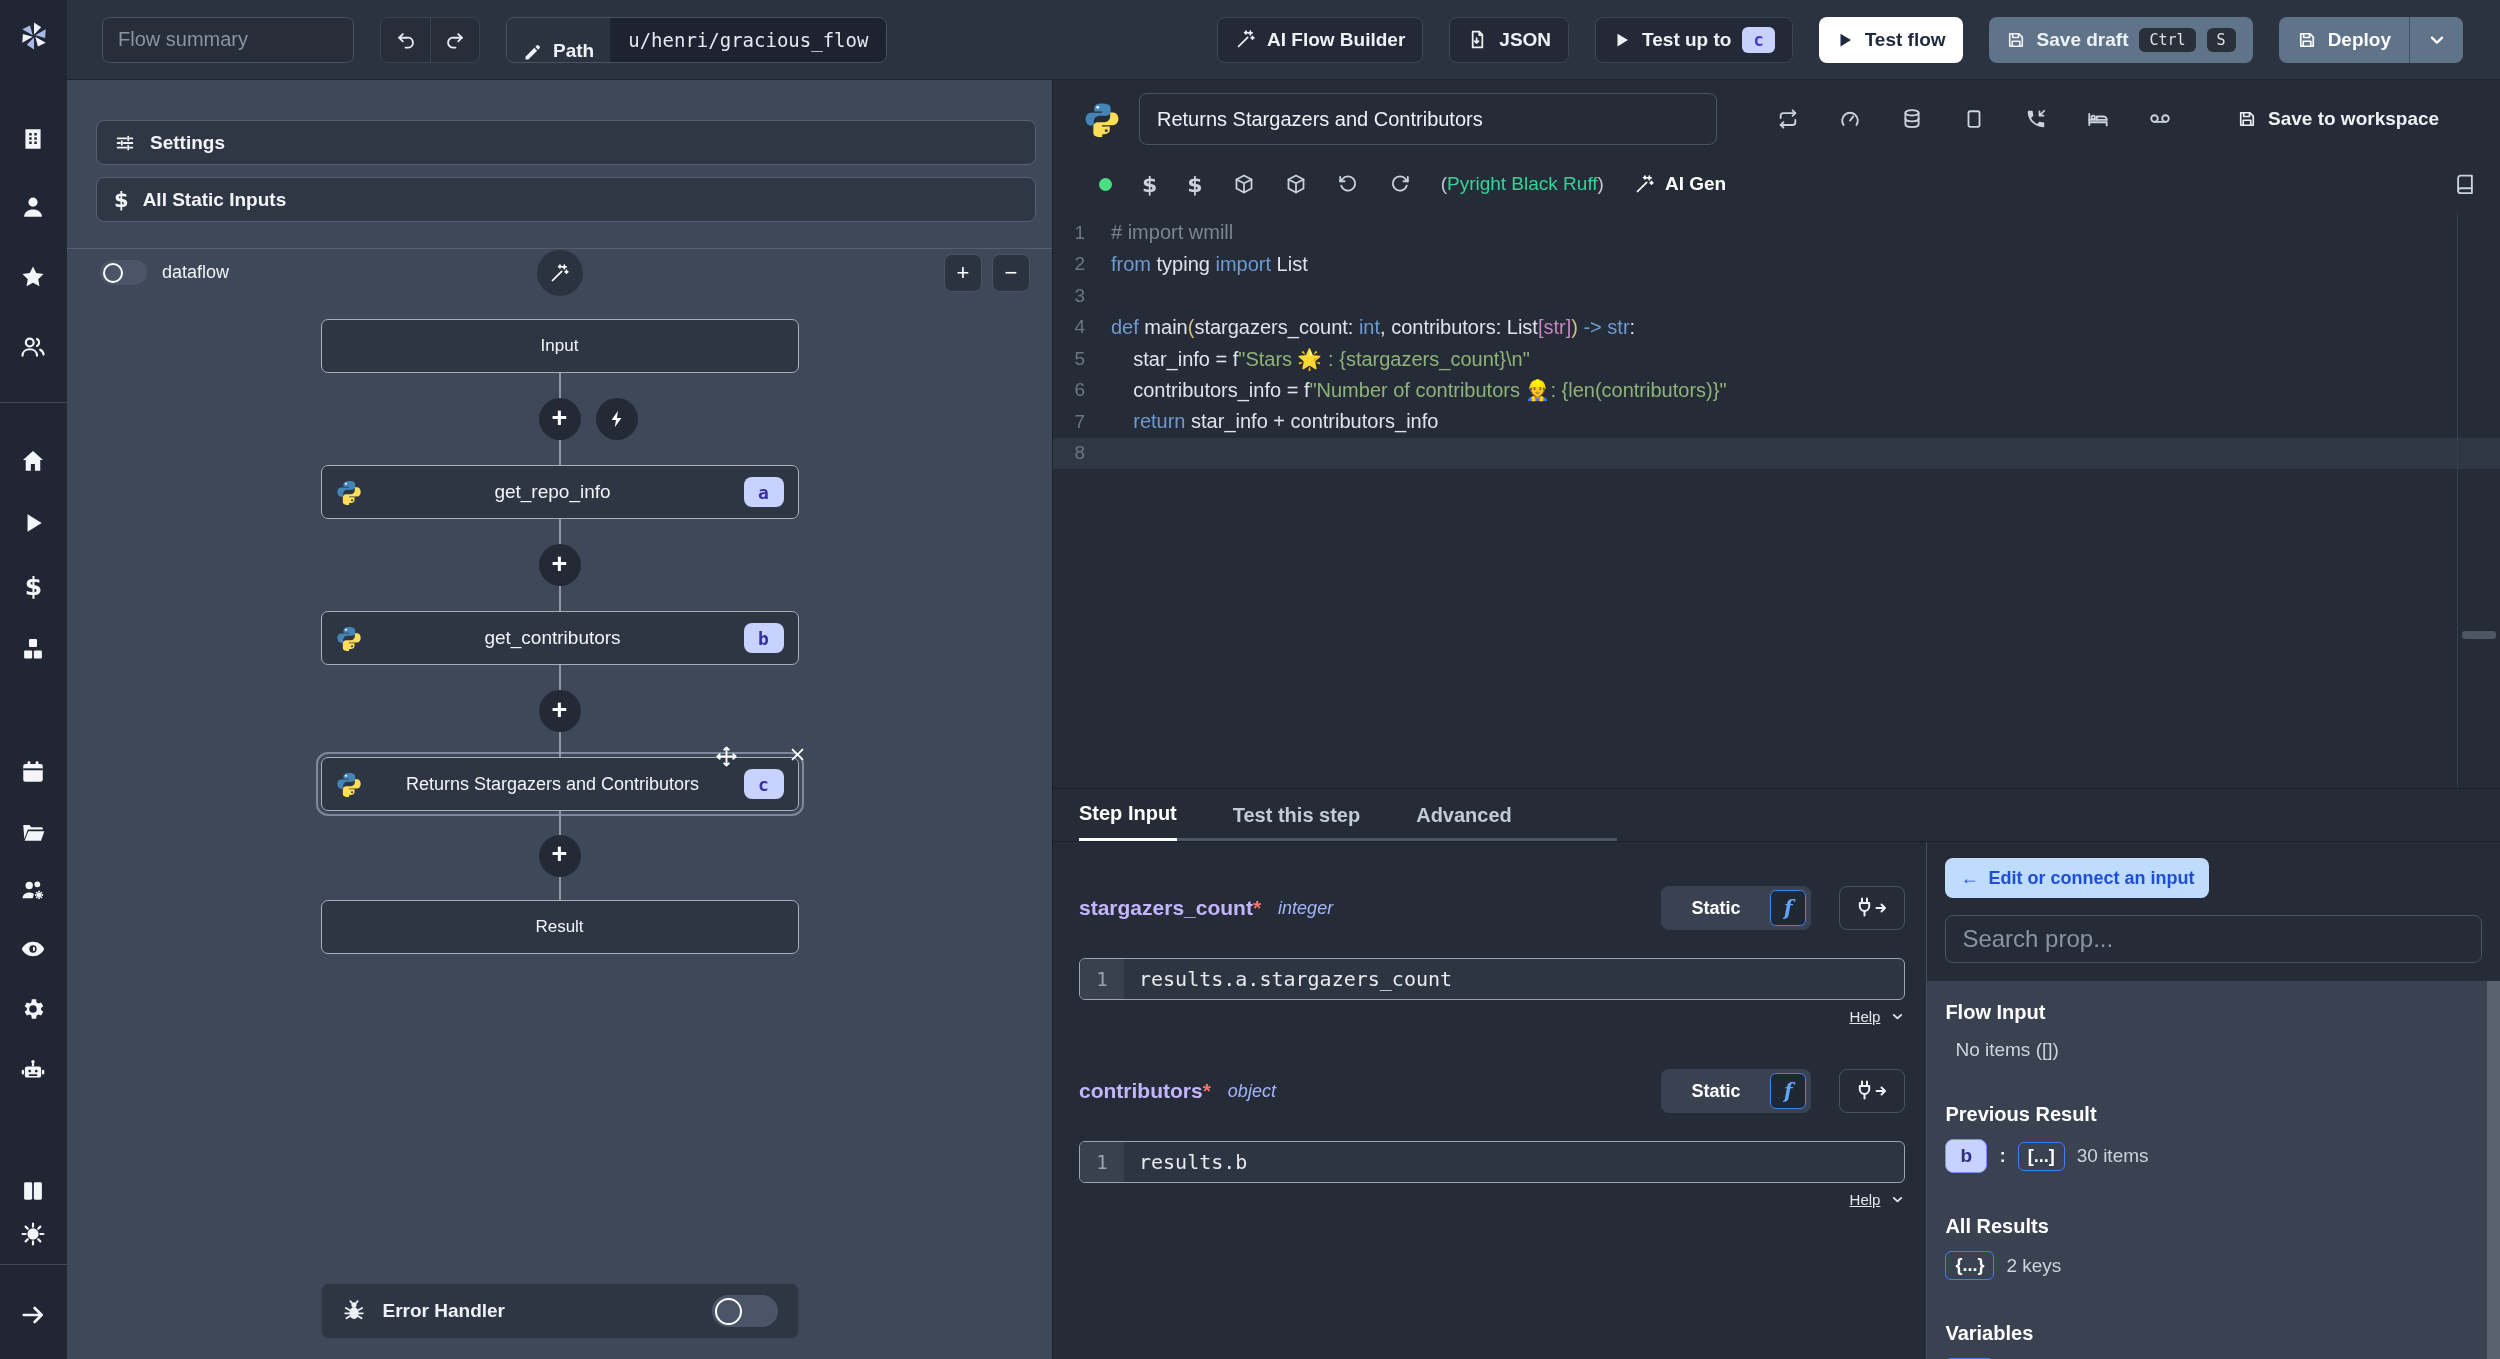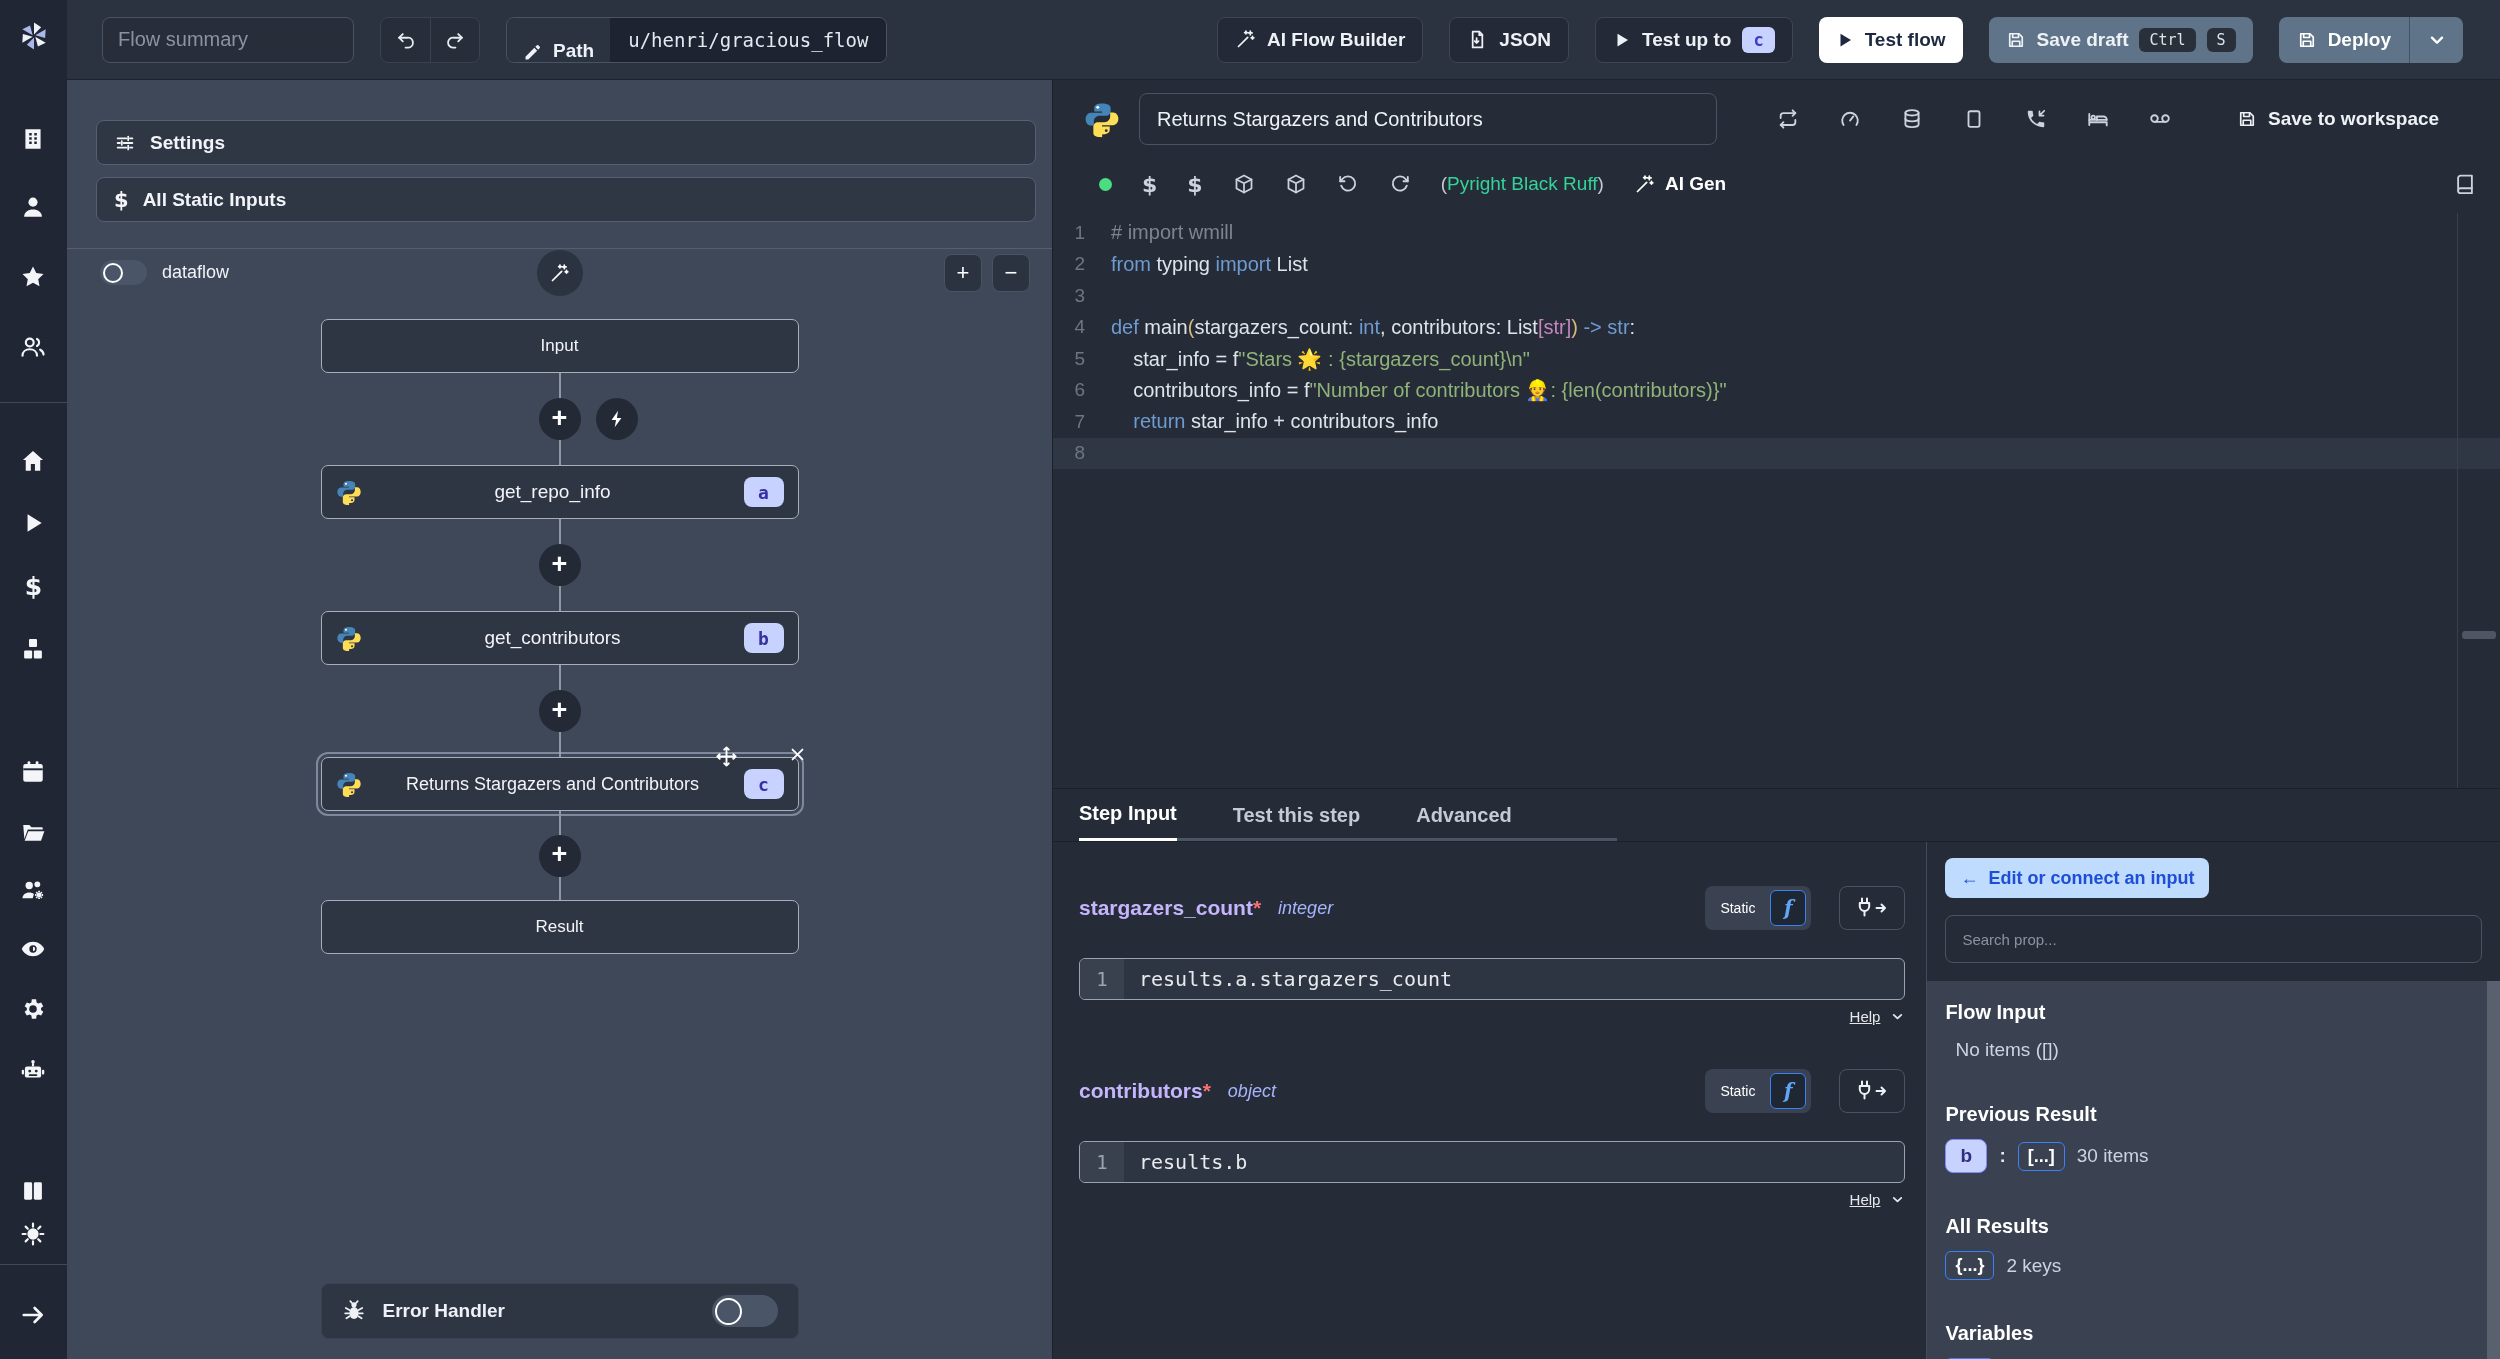--- a/index.html
+++ b/index.html
@@ -105,34 +105,34 @@
   .tab.active{color:#fff;border-bottom:3px solid #fff;}
 
   
   #content{position:absolute;top:762px;left:0;right:0;bottom:0;display:flex;}
   #fields{width:874px;padding:0 21px 0 26px;overflow:hidden;}
   .field-head{display:flex;align-items:center;margin-top:44px;}
   .fname{font-weight:700;font-size:21px;color:#c4b5fd;}
   .freq{color:#f87171;font-weight:700;font-size:21px;}
   .ftype{font-style:italic;font-size:18px;color:#a5b4fc;margin-left:17px;}
   .static-ctl{margin-left:auto;display:flex;align-items:center;background:#3a4252;border-radius:8px;height:44px;padding:4px 5px 4px 0;cursor:pointer;}
-  .static-label{font-size:14px;font-weight:400;color:#fff;padding:0 15px;}
+  .static-label{font-size:18px;font-weight:700;color:#fff;padding:0 30px;}
   .fbox{width:36px;height:36px;border-radius:6px;background:#1f2733;border:1.5px solid var(--blue);color:#60a5fa;display:flex;align-items:center;justify-content:center;font:italic bold 20px "DejaVu Serif",serif;}
   .plug-btn{margin-left:28px;width:66px;height:44px;border-radius:8px;border:1px solid var(--border-mid);background:transparent;color:#eef1f5;cursor:pointer;display:flex;align-items:center;justify-content:center;}
   .expr-editor{margin-top:28px;height:42px;border:1px solid #9aa3b2;border-radius:6px;background:#2e3542;display:flex;align-items:center;overflow:hidden;cursor:text;}
   .expr-gutter{width:44px;align-self:stretch;background:#39404e;color:#9ca3af;font-family:"DejaVu Sans Mono",monospace;font-size:19px;display:flex;align-items:center;justify-content:center;}
   .expr-text{padding-left:15px;font-family:"DejaVu Sans Mono",monospace;font-size:20px;color:#e8eaed;white-space:pre;}
   .help-row{display:flex;justify-content:flex-end;align-items:center;gap:10px;margin-top:8px;color:#e5e7eb;}
   .help-link{font-size:15px;text-decoration:underline;cursor:pointer;}
 
   
   #picker{width:574px;border-left:1px solid #434c5a;display:flex;flex-direction:column;}
   .picker-top{padding:16px 18px 18px;background:var(--bg-dark);}
   .edit-connect{display:inline-flex;align-items:center;gap:10px;height:40px;padding:0 15px;background:#bfdbfe;color:#1d4ed8;border:none;border-radius:8px;font-weight:600;font-size:18px;cursor:pointer;}
-  .search-prop{margin-top:17px;width:100%;height:48px;background:transparent;border:1px solid var(--border-mid);border-radius:8px;color:var(--text);font-size:15px;padding:0 16px;outline:none;}
+  .search-prop{margin-top:17px;width:100%;height:48px;background:transparent;border:1px solid var(--border-mid);border-radius:8px;color:var(--text);font-size:24px;padding:0 16px;outline:none;}
   .search-prop::placeholder{color:var(--text-faint);}
   .picker-body{flex:1;background:var(--picker-bg);position:relative;padding:20px 30px 0 18px;overflow:hidden;}
   .pp-title{font-weight:700;font-size:20px;color:#fff;}
   .pp-empty{margin:15px 0 0 10px;font-size:19px;color:#cbd5e1;cursor:pointer;}
   .pp-row{display:flex;align-items:center;gap:12px;margin-top:13px;}
   .key-chip{min-width:42px;height:34px;border-radius:8px;background:var(--chip-bg);border:1px solid #818cf8;color:#312e81;font-weight:700;font-size:19px;display:flex;align-items:center;justify-content:center;cursor:pointer;padding:0 8px;}
   .colon{color:#e5e9ef;font-weight:700;font-size:19px;}
   .collapse-chip{border:1.5px solid var(--blue);border-radius:6px;padding:3px 9px;color:#fff;font-weight:700;font-size:18px;cursor:pointer;background:transparent;}
   .pp-meta{color:#cbd5e1;font-size:19px;}
   .mt26{margin-top:42px;}

